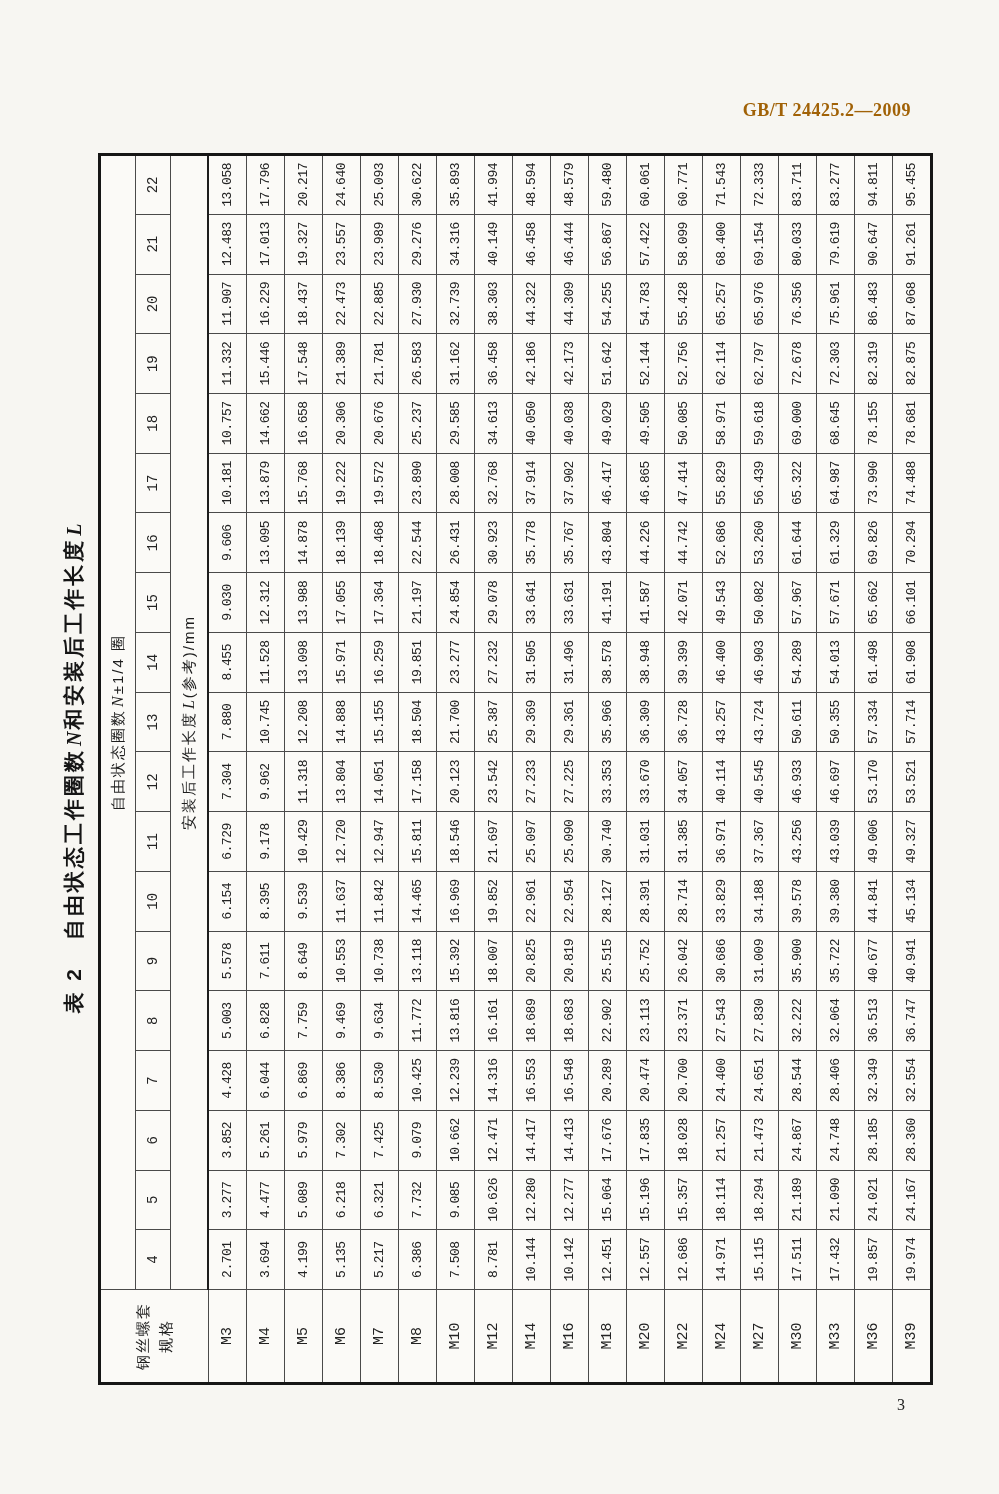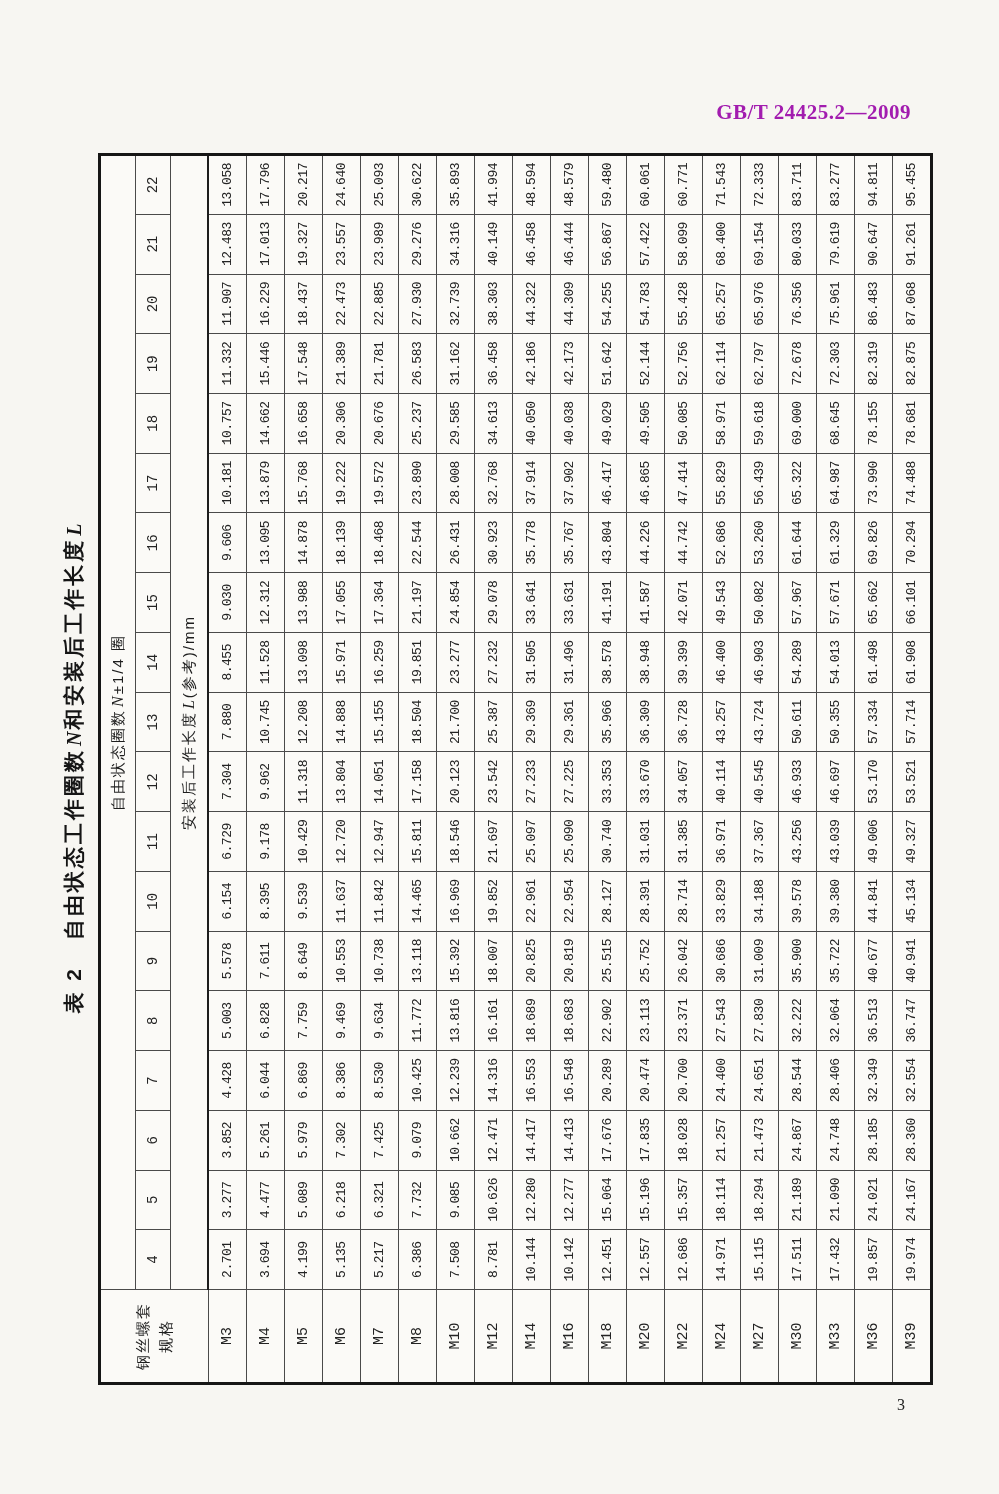--- a/index.html
+++ b/index.html
@@ -5,21 +5,21 @@
   html,body{margin:0;padding:0;}
   .page{
     position:relative; width:999px; height:1494px;
     background:#f7f6f2; overflow:hidden;
     font-family:"Liberation Sans","DejaVu Sans",sans-serif;
     color:#1f1f1f;
   }
   .doc-header{
     position:absolute; top:100px; right:88px;
     font-family:"Liberation Serif","DejaVu Serif",serif;
-    font-weight:bold; font-size:21px; letter-spacing:0.5px; color:#a21caf;
+    font-weight:bold; font-size:18px; letter-spacing:0.5px; color:#a16207;
   }
   .page-number{
     position:absolute; top:1396px; right:94px;
     font-family:"Liberation Serif","DejaVu Serif",serif;
     font-size:16px; color:#222;
   }
   
   .rotated-wrap{
     position:absolute; left:-135px; top:345px;
     width:1235px; height:845px;

